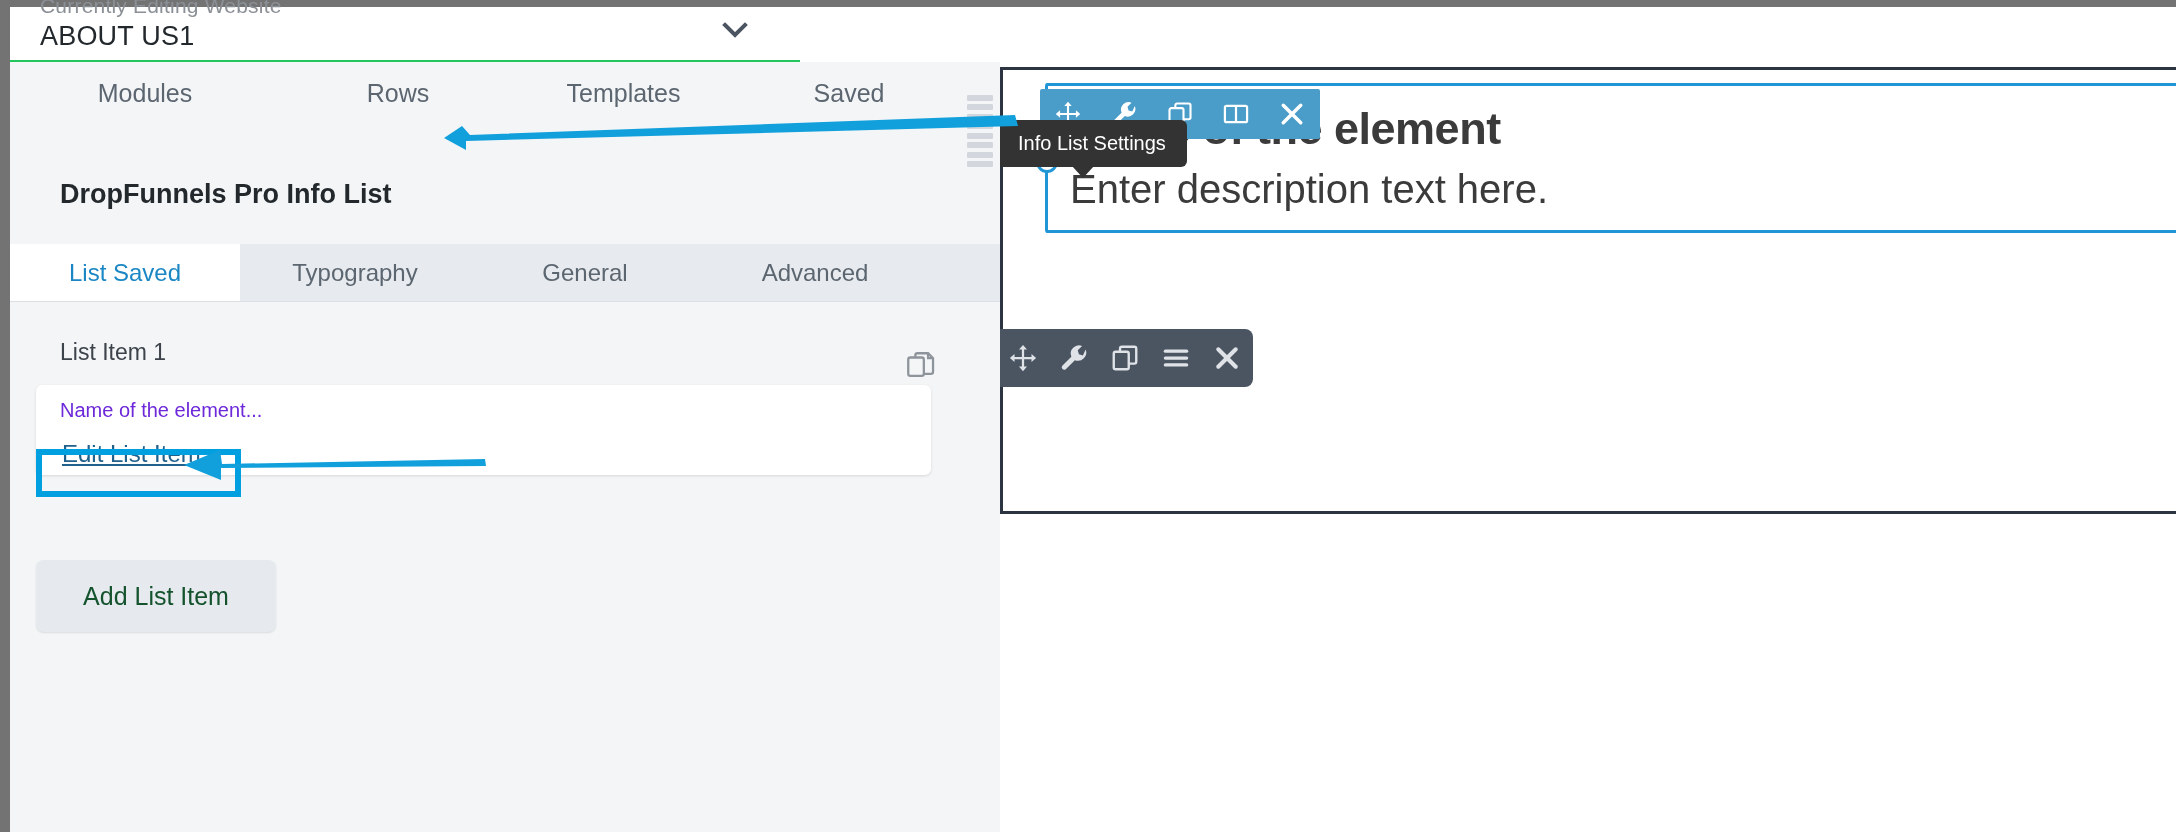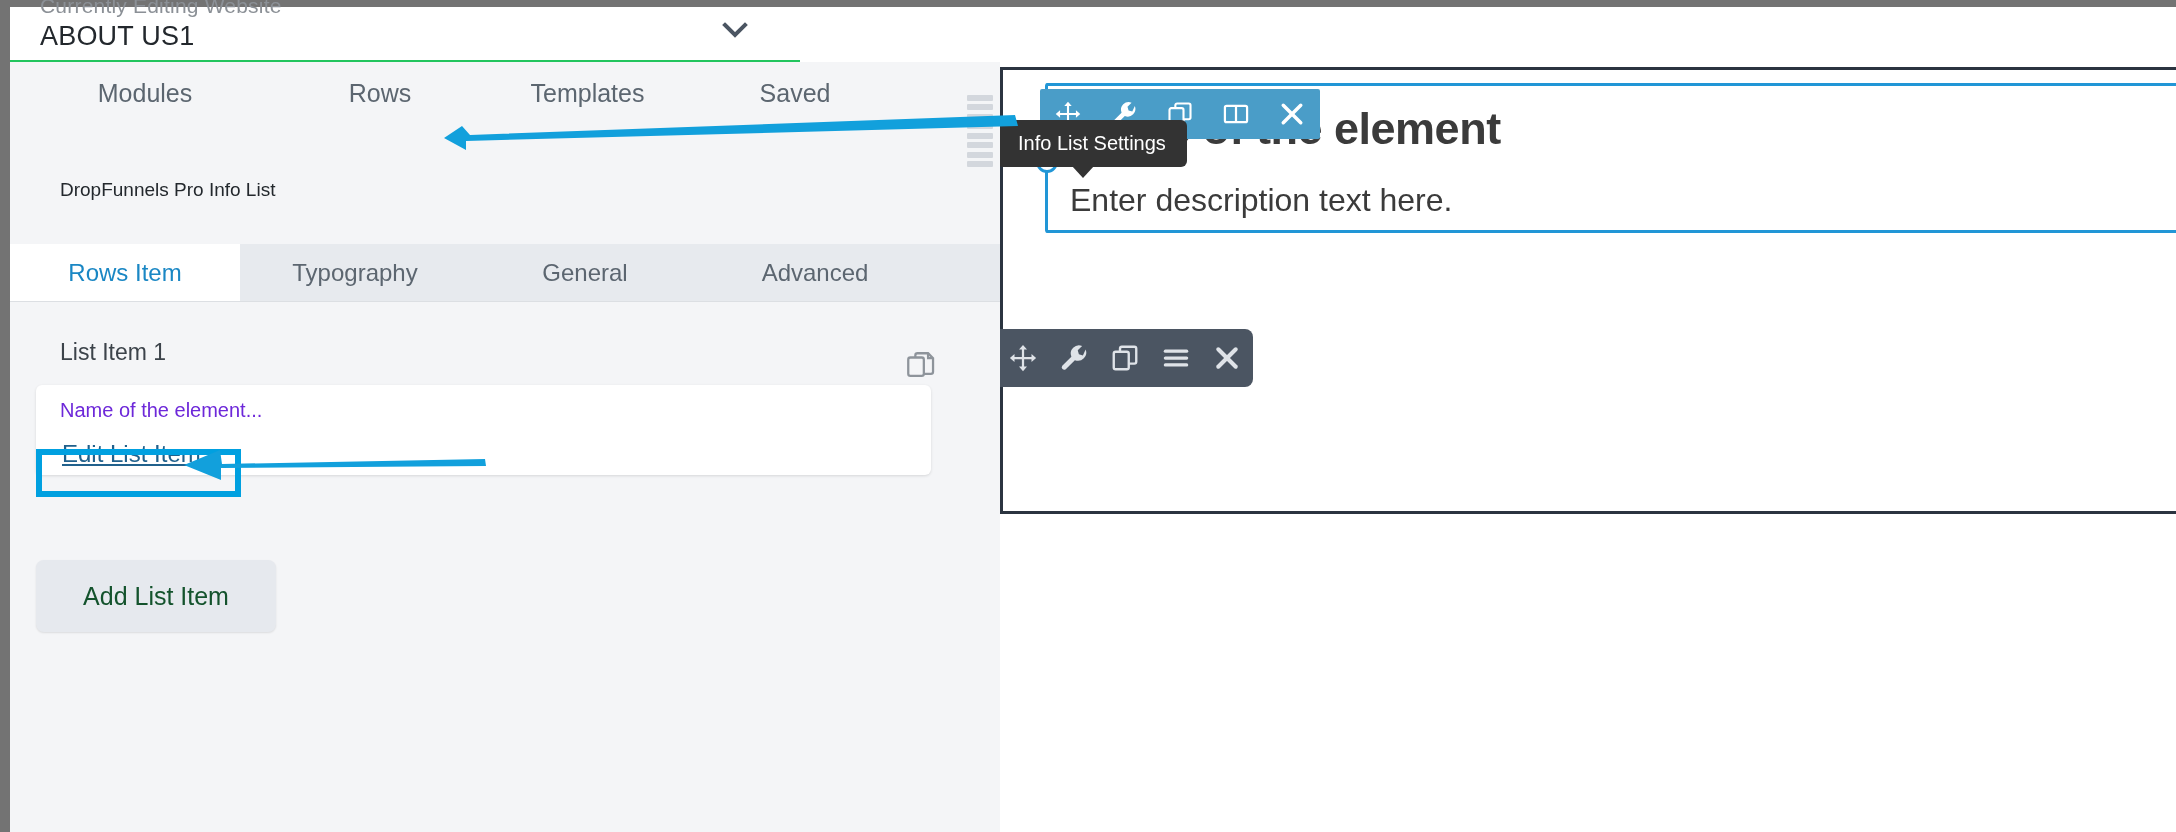--- a/index.html
+++ b/index.html
@@ -87,41 +87,43 @@
   }
 
   
   .nav-tabs {
     position: absolute;
     left: 0; top: 56px;
     width: 990px;
     height: 60px;
     display: flex;
     align-items: center;
+    gap: 18px;
   }
   .nav-tab {
     font-size: 25px;
     color: #5c6670;
     text-align: center;
     cursor: pointer;
     white-space: nowrap;
   }
   .nav-tab:nth-child(1) { width: 270px; }
   .nav-tab:nth-child(2) { width: 200px; }
   .nav-tab:nth-child(3) { width: 215px; }
   .nav-tab:nth-child(4) { width: 200px; }
 
   
   .module-title {
     position: absolute;
     left: 50px;
     top: 172px;
-    font-size: 19px;
+    font-size: 27px;
     color: #23282d;
     white-space: nowrap;
+    font-weight: bold;
   }
 
   
   .sub-tabs {
     position: absolute;
     left: 0; top: 237px;
     width: 990px;
     height: 58px;
     display: flex;
     align-items: stretch;
@@ -297,24 +299,23 @@
     font-size: 45px;
     font-weight: bold;
     color: #3b3b3b;
     white-space: nowrap;
     letter-spacing: -.5px;
   }
   .module-desc {
     position: absolute;
     left: 70px;
     top: 160px;
-    font-size: 32px;
+    font-size: 40px;
     color: #3b3b3b;
     white-space: nowrap;
-    margin-top: 15px;
   }
 
   
   .module-toolbar {
     position: absolute;
     left: 40px;
     top: 82px;
     width: 280px;
     height: 50px;
     background: #4a9dc8;
@@ -407,21 +408,21 @@
     <div class="nav-tabs">
       <div class="nav-tab">Modules</div>
       <div class="nav-tab">Rows</div>
       <div class="nav-tab">Templates</div>
       <div class="nav-tab">Saved</div>
     </div>
 
     <div class="module-title">DropFunnels Pro Info List</div>
 
     <div class="sub-tabs">
-      <div class="sub-tab active">Rows Item</div>
+      <div class="sub-tab active">List Saved</div>
       <div class="sub-tab">Typography</div>
       <div class="sub-tab">General</div>
       <div class="sub-tab">Advanced</div>
     </div>
 
     <div class="list-item-header">List Item 1</div>
     <div class="copy-icon-btn">
       <svg width="34" height="34" viewBox="0 0 24 24" fill="none" stroke="#8e949b" stroke-width="1.6">
         <rect x="3" y="6" width="11" height="13" rx="1.5"></rect>
         <path d="M8 6 V4.5 A1.5 1.5 0 0 1 9.5 3 H17 L20.5 6.5 V16 A1.5 1.5 0 0 1 19 17.5 H14"></path>

